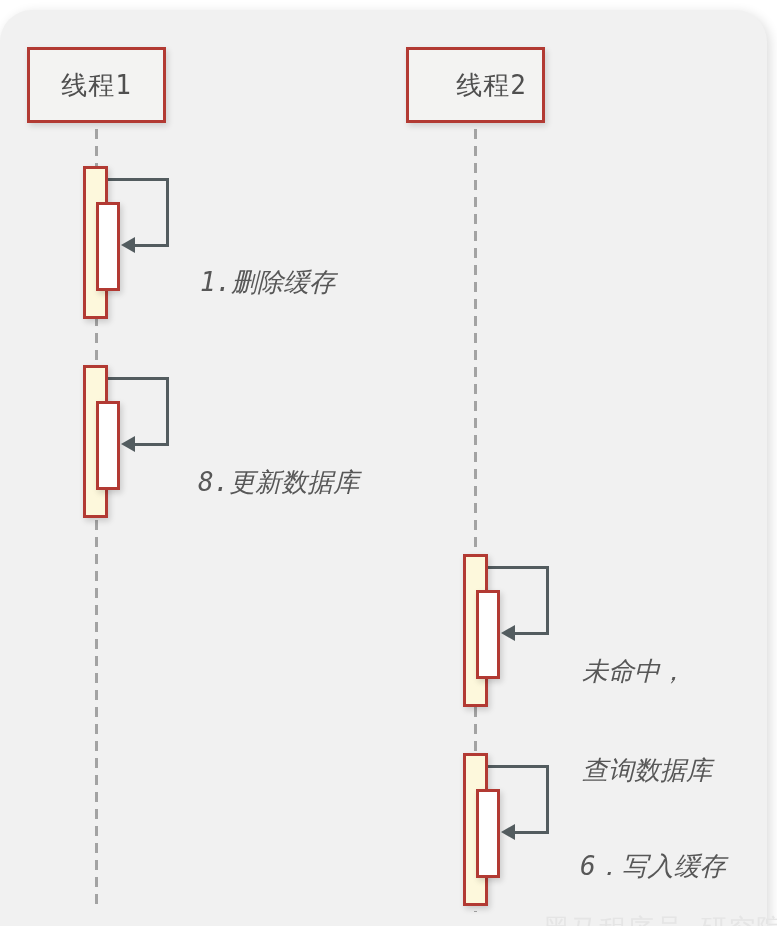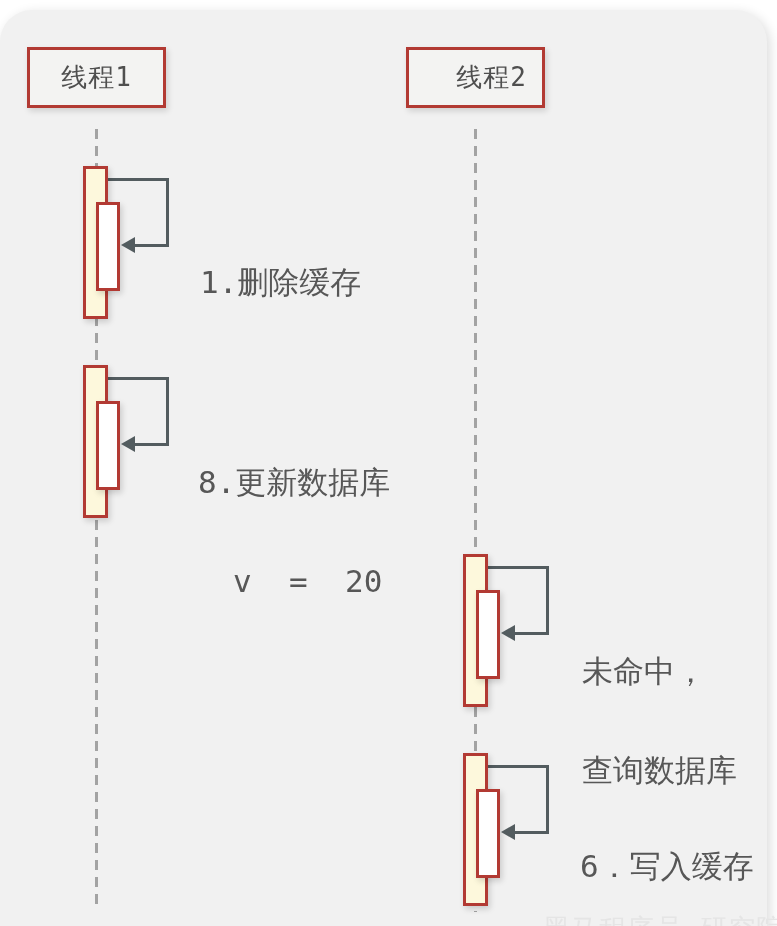--- a/index.html
+++ b/index.html
@@ -19,21 +19,21 @@
     left: 0; top: 10px;
     width: 767px; height: 920px;
     background: #f1f1f1;
     border-radius: 32px 32px 0 0;
     box-shadow: 3px 3px 12px rgba(0,0,0,0.14);
   }
 
   
   .actor {
     position: absolute;
-    width: 139px; height: 61px;
+    width: 139px; height: 76px;
     box-sizing: border-box;
     border: 3px solid #b23a33;
     background: #f3f3f2;
     box-shadow: 2px 3px 6px rgba(0,0,0,0.14);
     display: flex; align-items: center; justify-content: center;
     font-size: 26px; color: #4f4f4f; letter-spacing: 1px;
   }
   .actor.a1 { left: 27px;  top: 47px; }
   .actor.a2 { left: 406px; top: 47px; padding-left: 32px; }
 
@@ -75,22 +75,22 @@
     z-index: 5;
   }
   .act.p1 { left: 83px;  top: 166px; }
   .act.p2 { left: 83px;  top: 365px; }
   .act.p3 { left: 463px; top: 554px; }
   .act.p4 { left: 463px; top: 753px; }
 
   
   .msg {
     position: absolute;
-    font-size: 31px; line-height: 33px;
-    color: #575757; white-space: pre;
+    font-size: 26px; line-height: 33px;
+    color: #575757; white-space: pre; font-style: italic;
   }
   .msg.m1 { left: 200px; top: 200px; }
   .msg.m2 { left: 198px; top: 400px; }
   .msg.m3 { left: 578px; top: 589px; }
   .msg.m4 { left: 580px; top: 784px; }
   .msg .ind35 { margin-left: 35px; }
   .msg .ind14 { margin-left: 4px; }
 
   .watermark {
     position: absolute;
@@ -150,21 +150,20 @@
     <div class="outer"></div>
     <div class="inner"></div>
   </div>
 
   <div class="msg m1">
     <div>1.删除缓存</div>
   </div>
 
   <div class="msg m2">
     <div>8.更新数据库</div>
-    <div class="ind35">v  =  20</div>
   </div>
 
   <div class="msg m3">
     <div class="ind14">未命中，</div>
     <div class="ind14">查询数据库</div>
   </div>
 
   <div class="msg m4">
     <div>6．写入缓存</div>
   </div>

